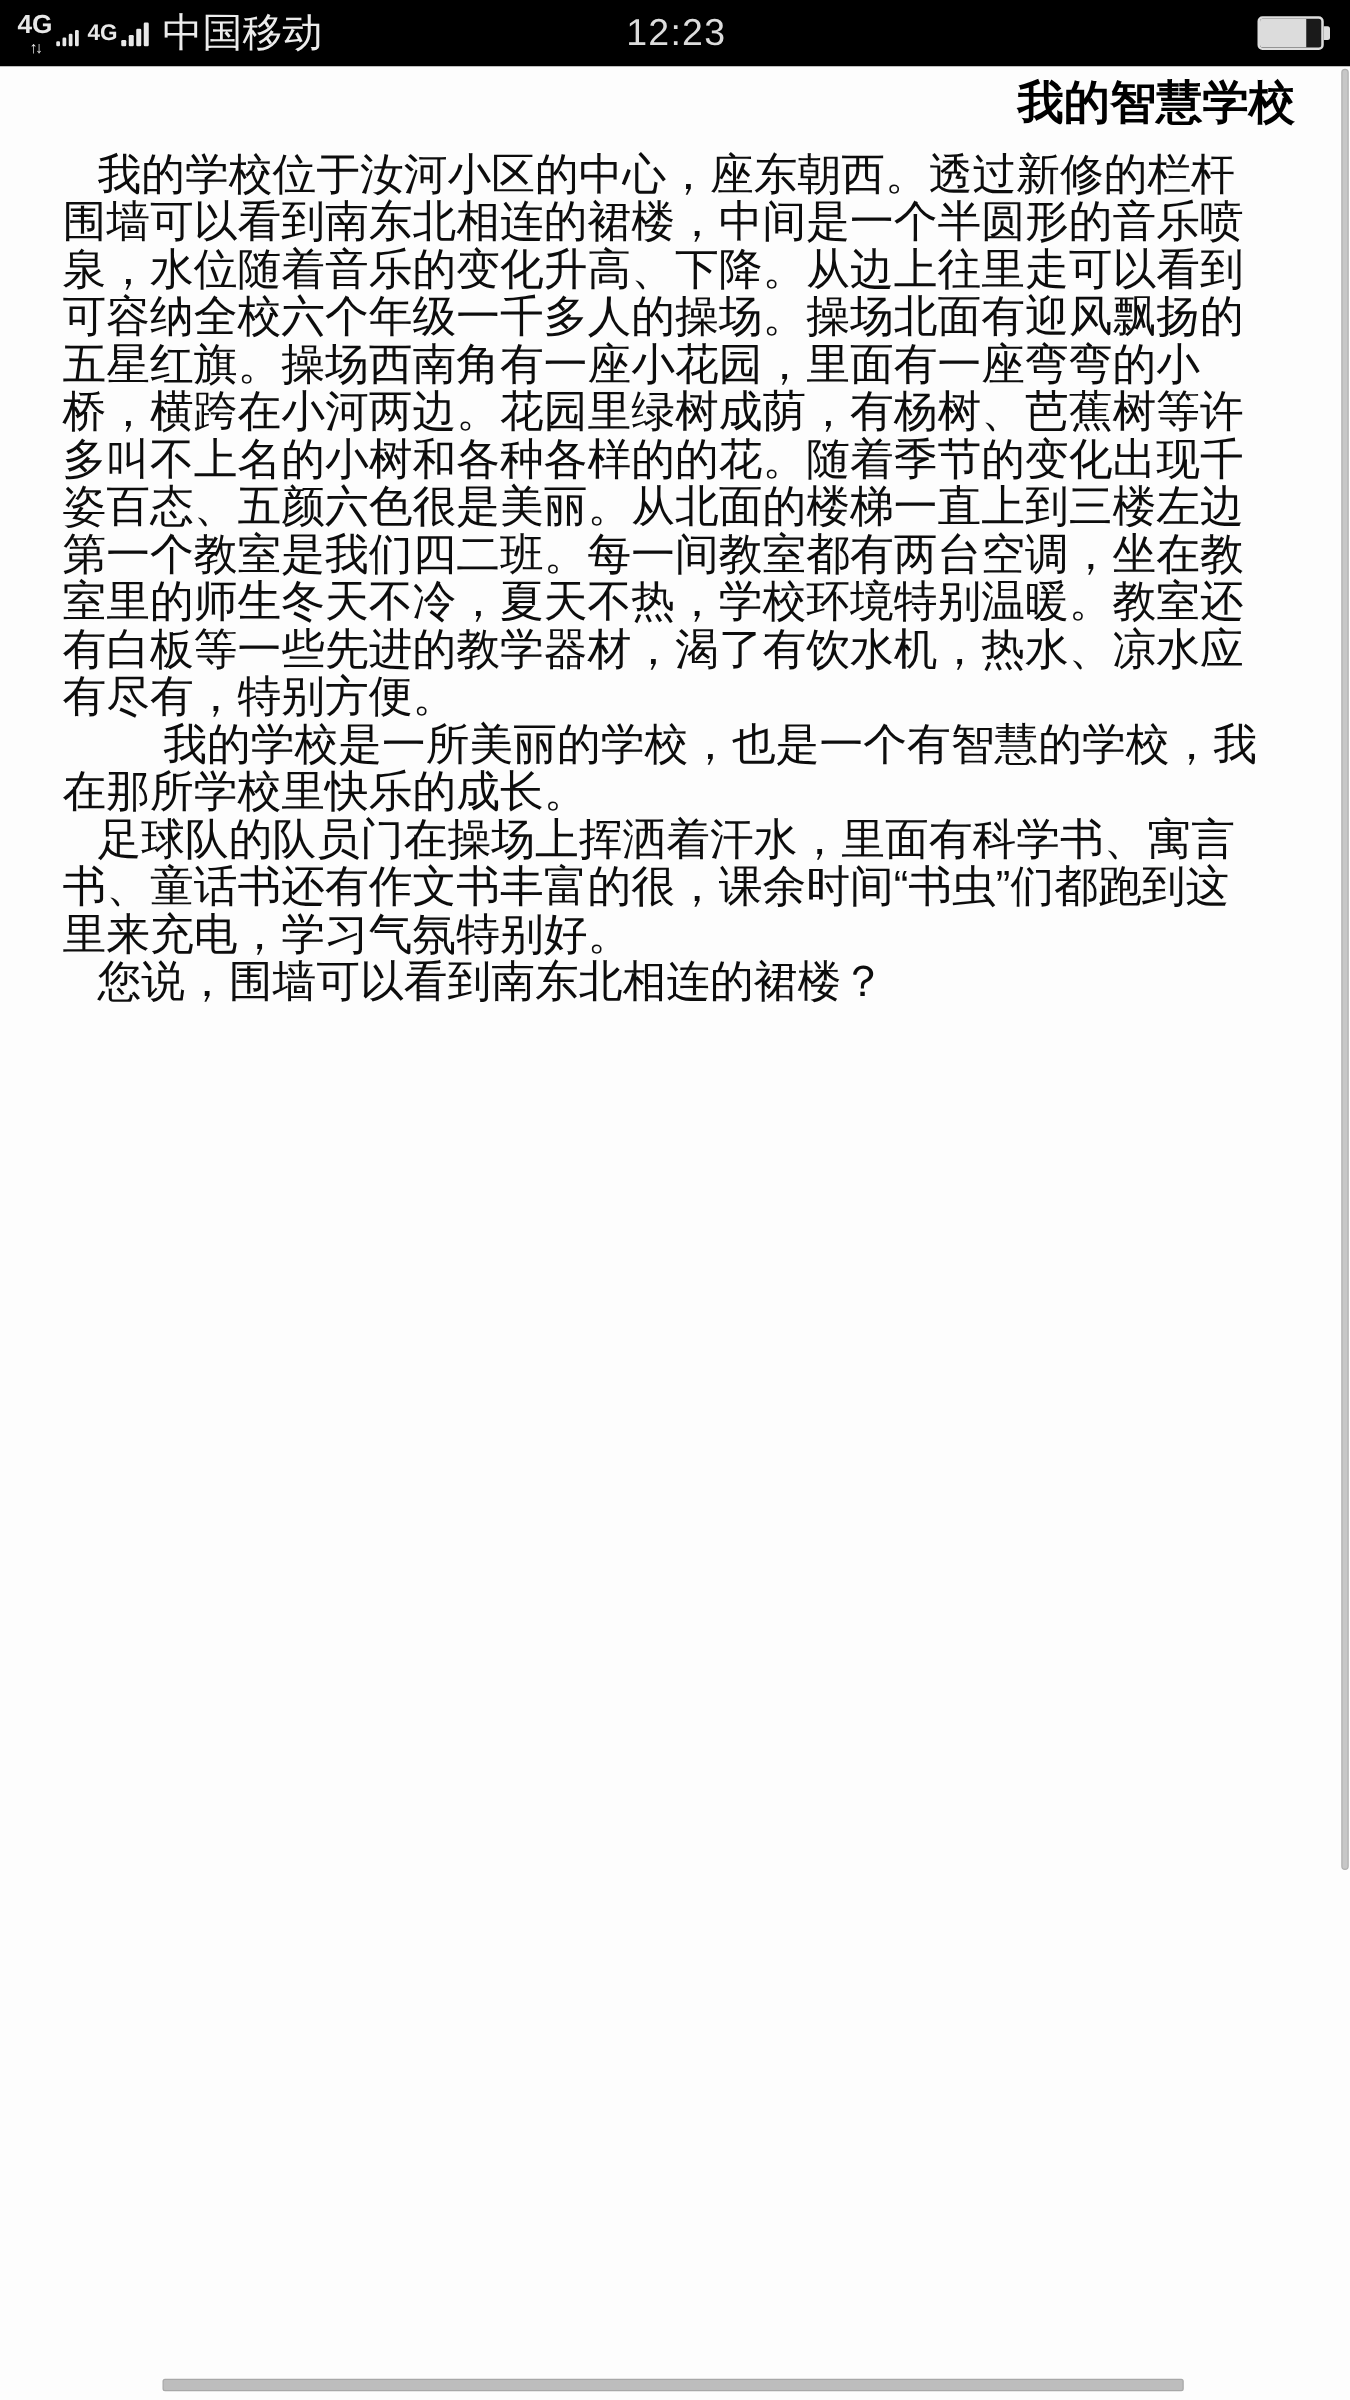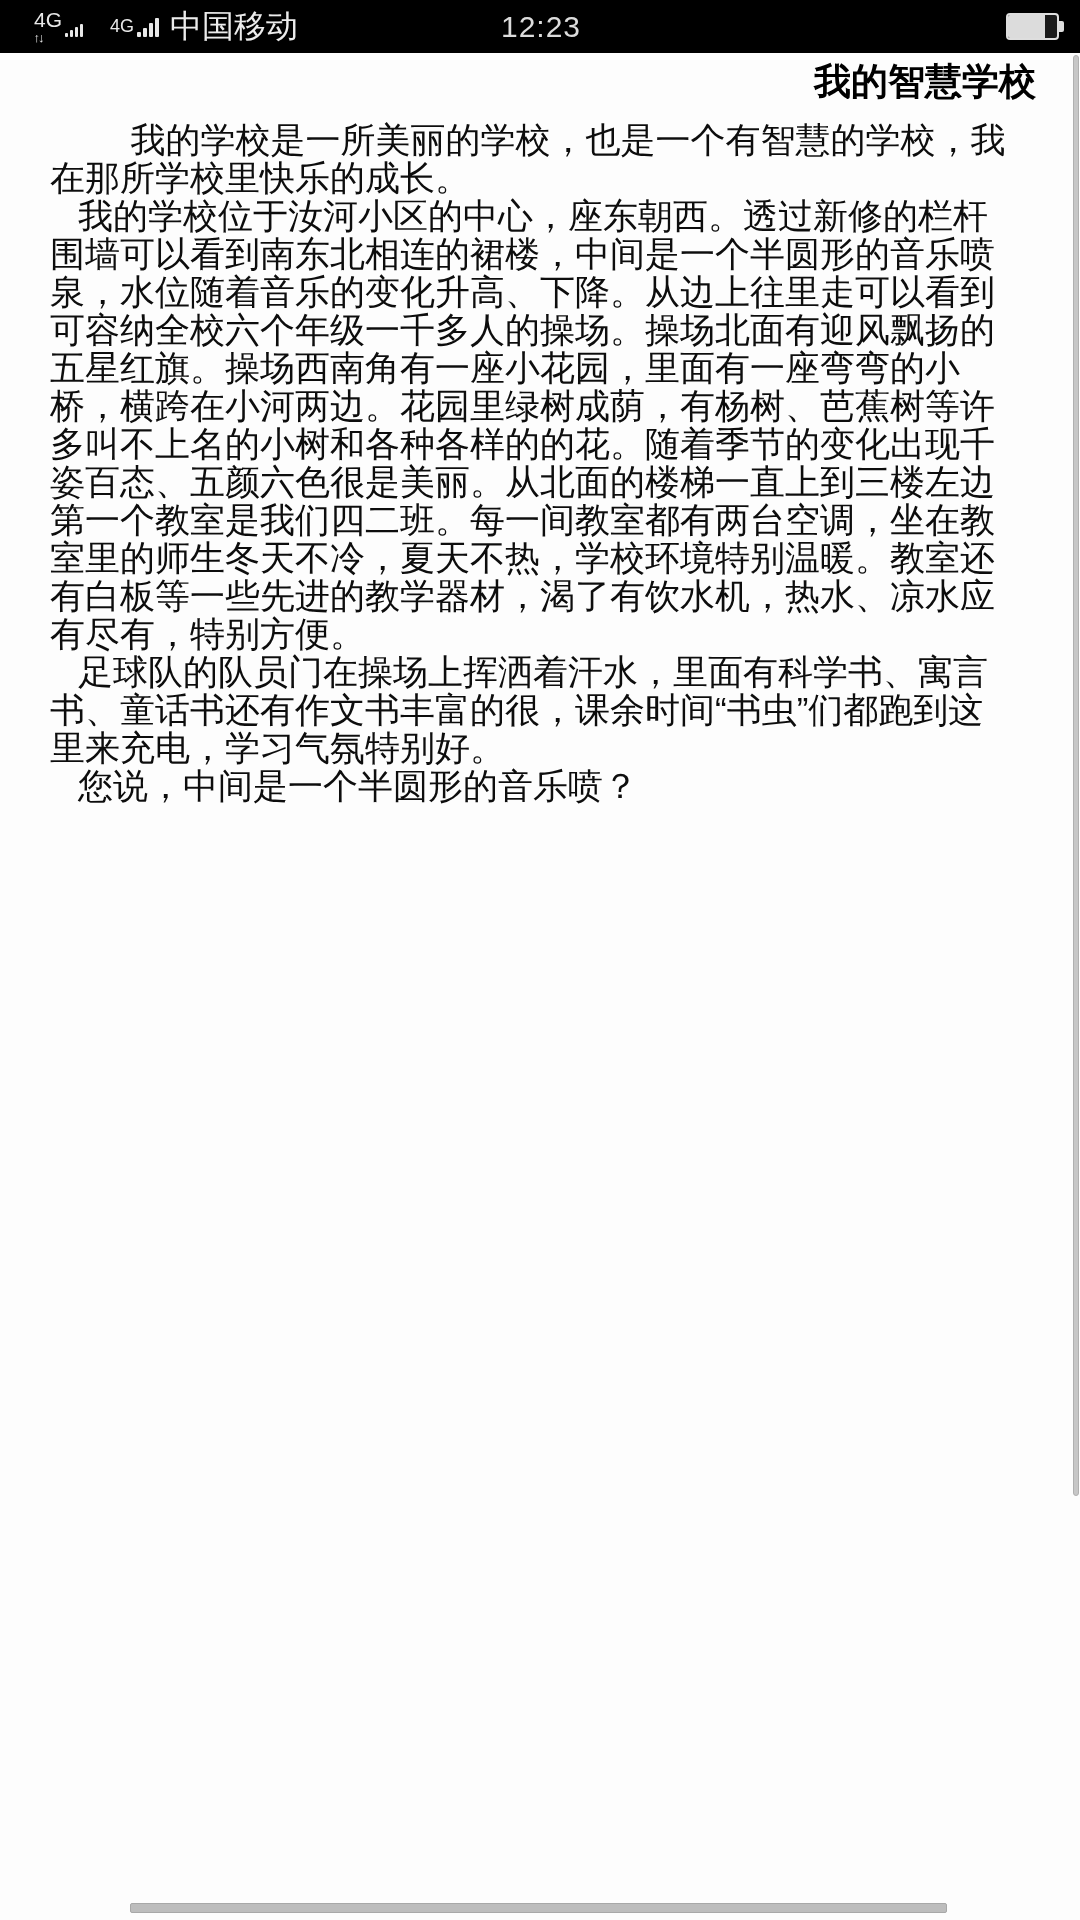--- a/index.html
+++ b/index.html
@@ -23,21 +23,21 @@
     background: #000000;
     color: #ededed;
     display: flex; align-items: center;
   }
   .sb-left {
     position: absolute; left: 14px; top: 0; height: 53px;
     display: flex; align-items: center; gap: 7px;
   }
   .net-group { display: flex; align-items: center; gap: 3px; }
   .net-col { display: flex; flex-direction: column; align-items: center; line-height: 1; }
-  .net-label { font-size: 21px; font-weight: normal; color: #e8e8e8; letter-spacing: 0; margin-left: 20px; }
+  .net-label { font-size: 21px; font-weight: bold; color: #e8e8e8; letter-spacing: 0; }
   .net-label.small { font-size: 18px; }
   .arrows { font-size: 13px; color: #e8e8e8; letter-spacing: -2px; margin-top: 1px; }
   .bars { display: inline-flex; align-items: flex-end; gap: 2px; height: 20px; }
   .bars i { display: block; width: 4px; background: #e8e8e8; border-radius: 1px; }
   .bars.small i { width: 3px; }
   .bars i.b1 { height: 5px; } .bars i.b2 { height: 9px; }
   .bars i.b3 { height: 14px; } .bars i.b4 { height: 19px; }
   .bars.small i.b1 { height: 4px; } .bars.small i.b2 { height: 7px; }
   .bars.small i.b3 { height: 10px; } .bars.small i.b4 { height: 13px; }
   .carrier { font-size: 32px; color: #ececec; margin-left: 4px; }
@@ -146,36 +146,36 @@
     <div class="sb-battery">
       <span class="batt-body">
         <span class="batt-fill"></span>
       </span>
       <span class="batt-nub"></span>
     </div>
   </div>
 
   <div class="doc">
     <div class="doc-title">我的智慧学校</div>
-    <div class="para indent-2">我的学校是一所美丽的学校，也是一个有智慧的学校，我
-在那所学校里快乐的成长。</div>
     <div class="para">我的学校位于汝河小区的中心，座东朝西。透过新修的栏杆
 围墙可以看到南东北相连的裙楼，中间是一个半圆形的音乐喷
 泉，水位随着音乐的变化升高、下降。从边上往里走可以看到
 可容纳全校六个年级一千多人的操场。操场北面有迎风飘扬的
 五星红旗。操场西南角有一座小花园，里面有一座弯弯的小
 桥，横跨在小河两边。花园里绿树成荫，有杨树、芭蕉树等许
 多叫不上名的小树和各种各样的的花。随着季节的变化出现千
 姿百态、五颜六色很是美丽。从北面的楼梯一直上到三楼左边
 第一个教室是我们四二班。每一间教室都有两台空调，坐在教
 室里的师生冬天不冷，夏天不热，学校环境特别温暖。教室还
 有白板等一些先进的教学器材，渴了有饮水机，热水、凉水应
 有尽有，特别方便。</div>
+    <div class="para indent-2">我的学校是一所美丽的学校，也是一个有智慧的学校，我
+在那所学校里快乐的成长。</div>
     <div class="para">足球队的队员门在操场上挥洒着汗水，里面有科学书、寓言
 书、童话书还有作文书丰富的很，课余时间“书虫”们都跑到这
 里来充电，学习气氛特别好。</div>
-    <div class="para">您说，中间是一个半圆形的音乐喷？</div>
+    <div class="para">您说，围墙可以看到南东北相连的裙楼？</div>
   </div>
 
   <div class="v-scrollbar"></div>
   <div class="h-scrollbar"></div>
 
 </div>
 
 </body></html>

